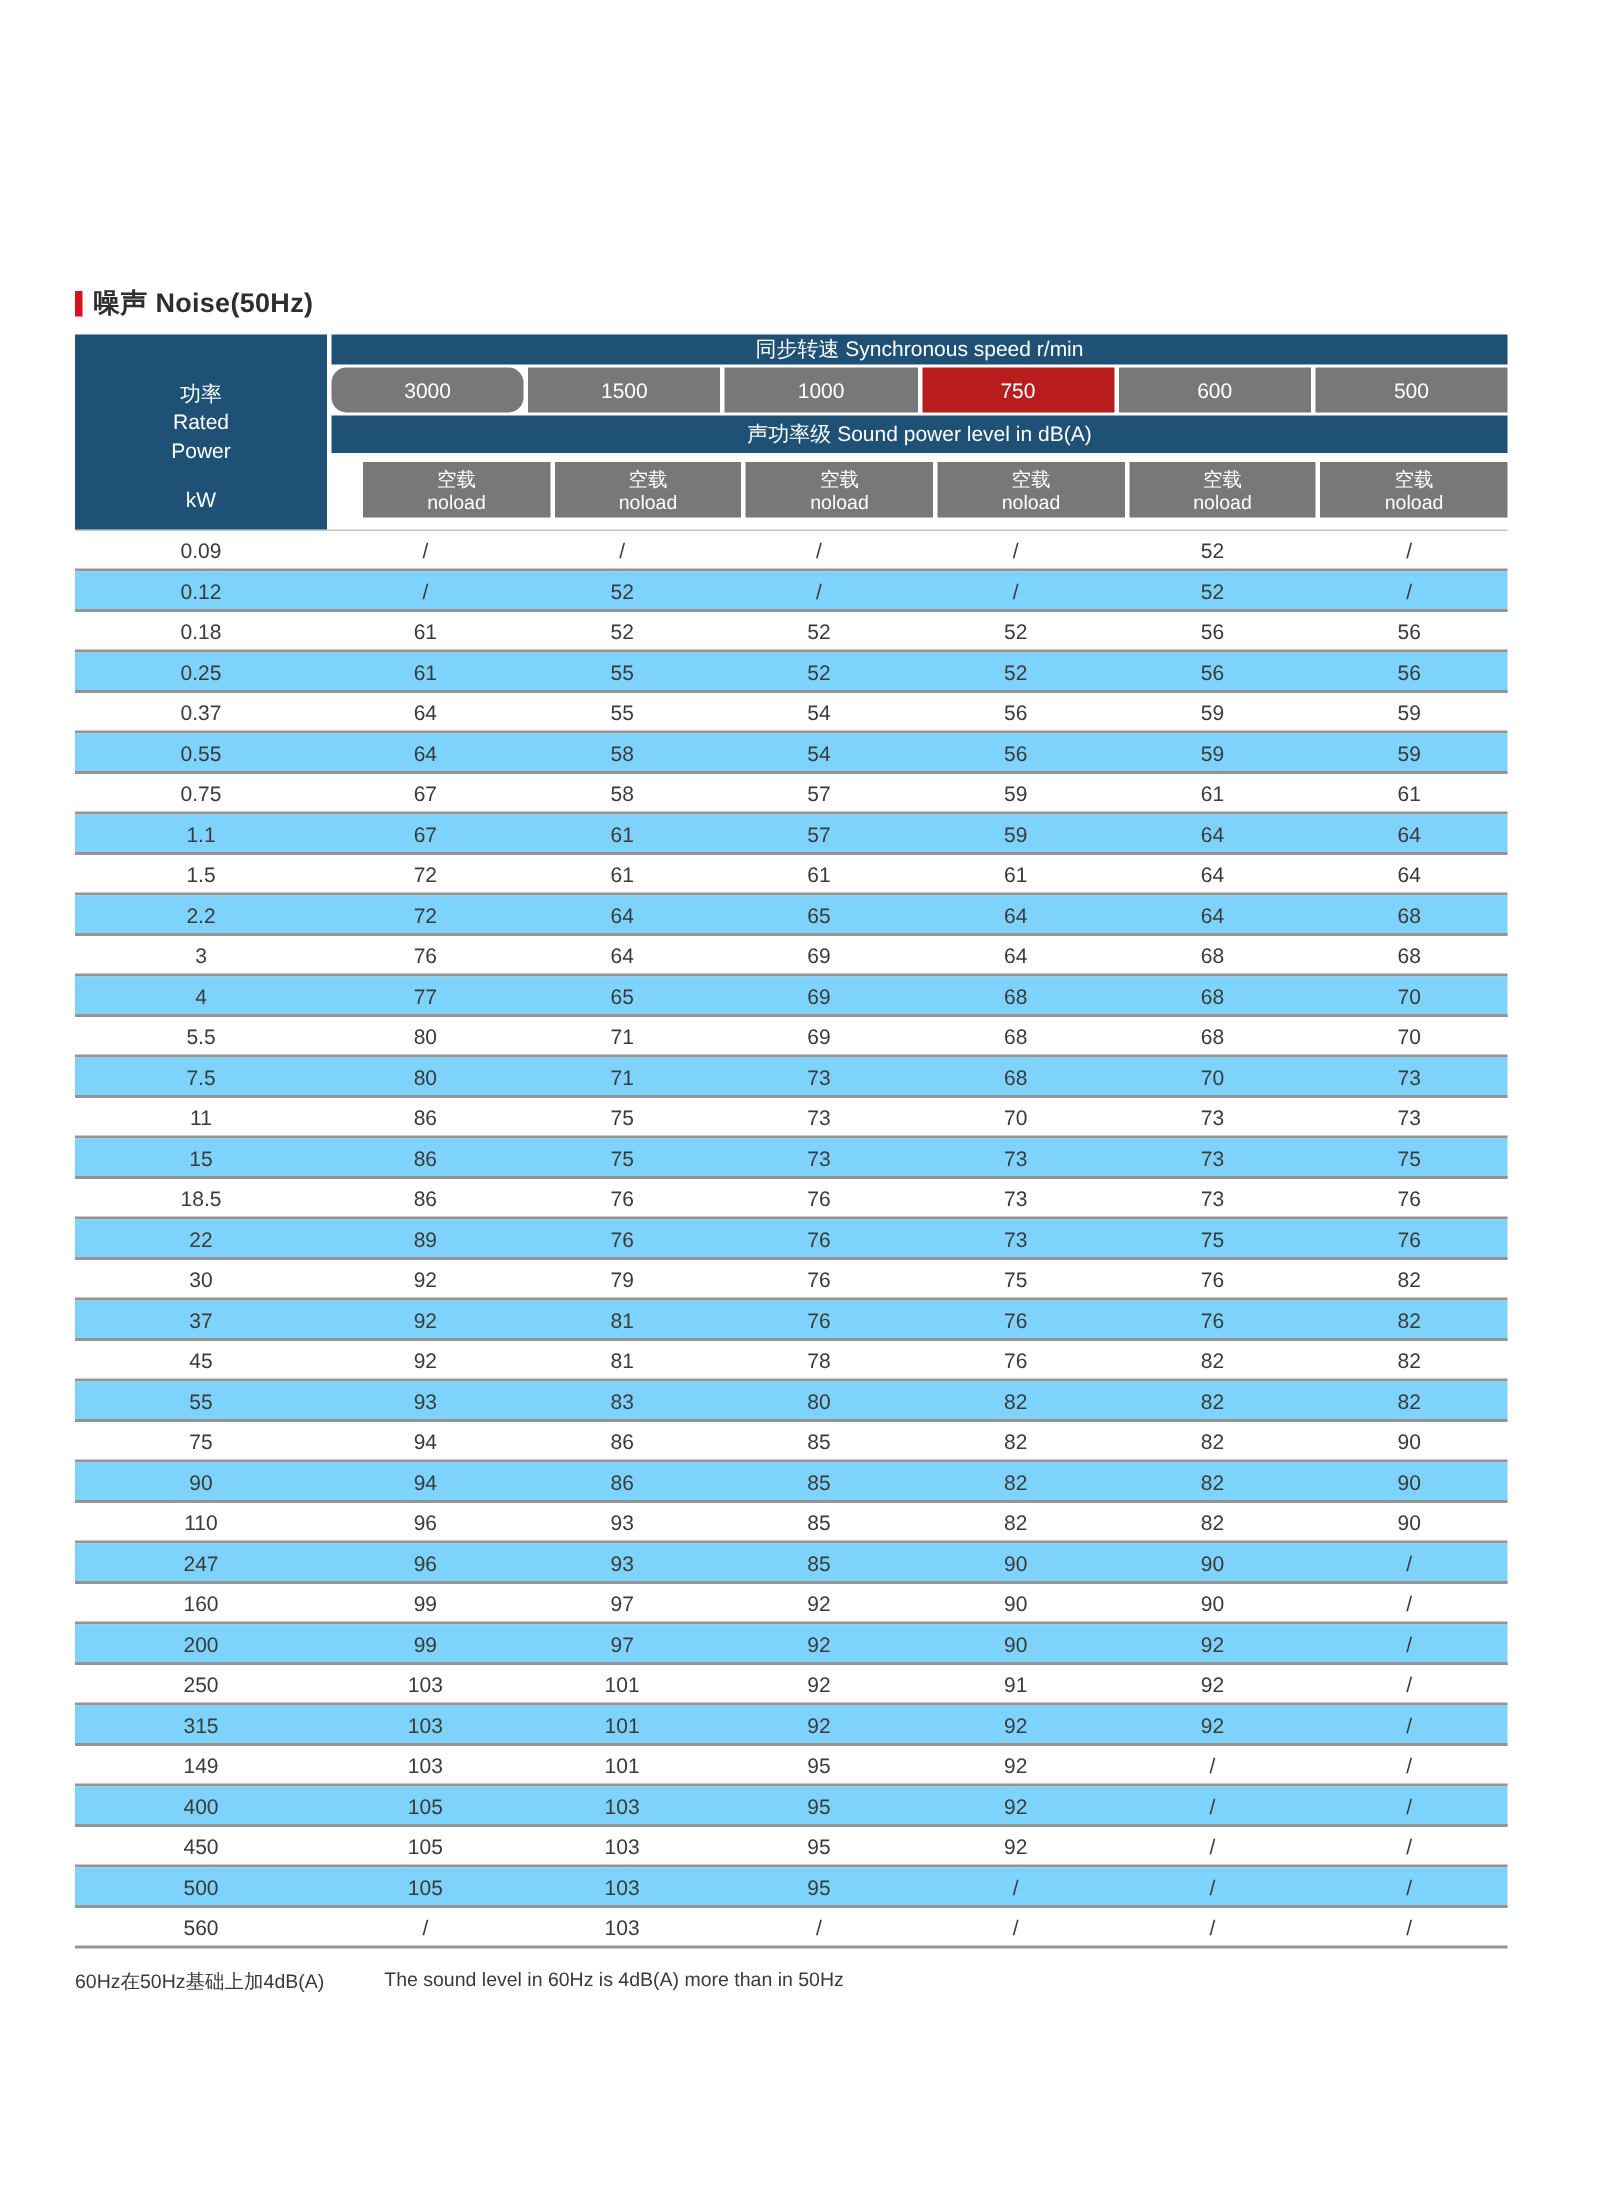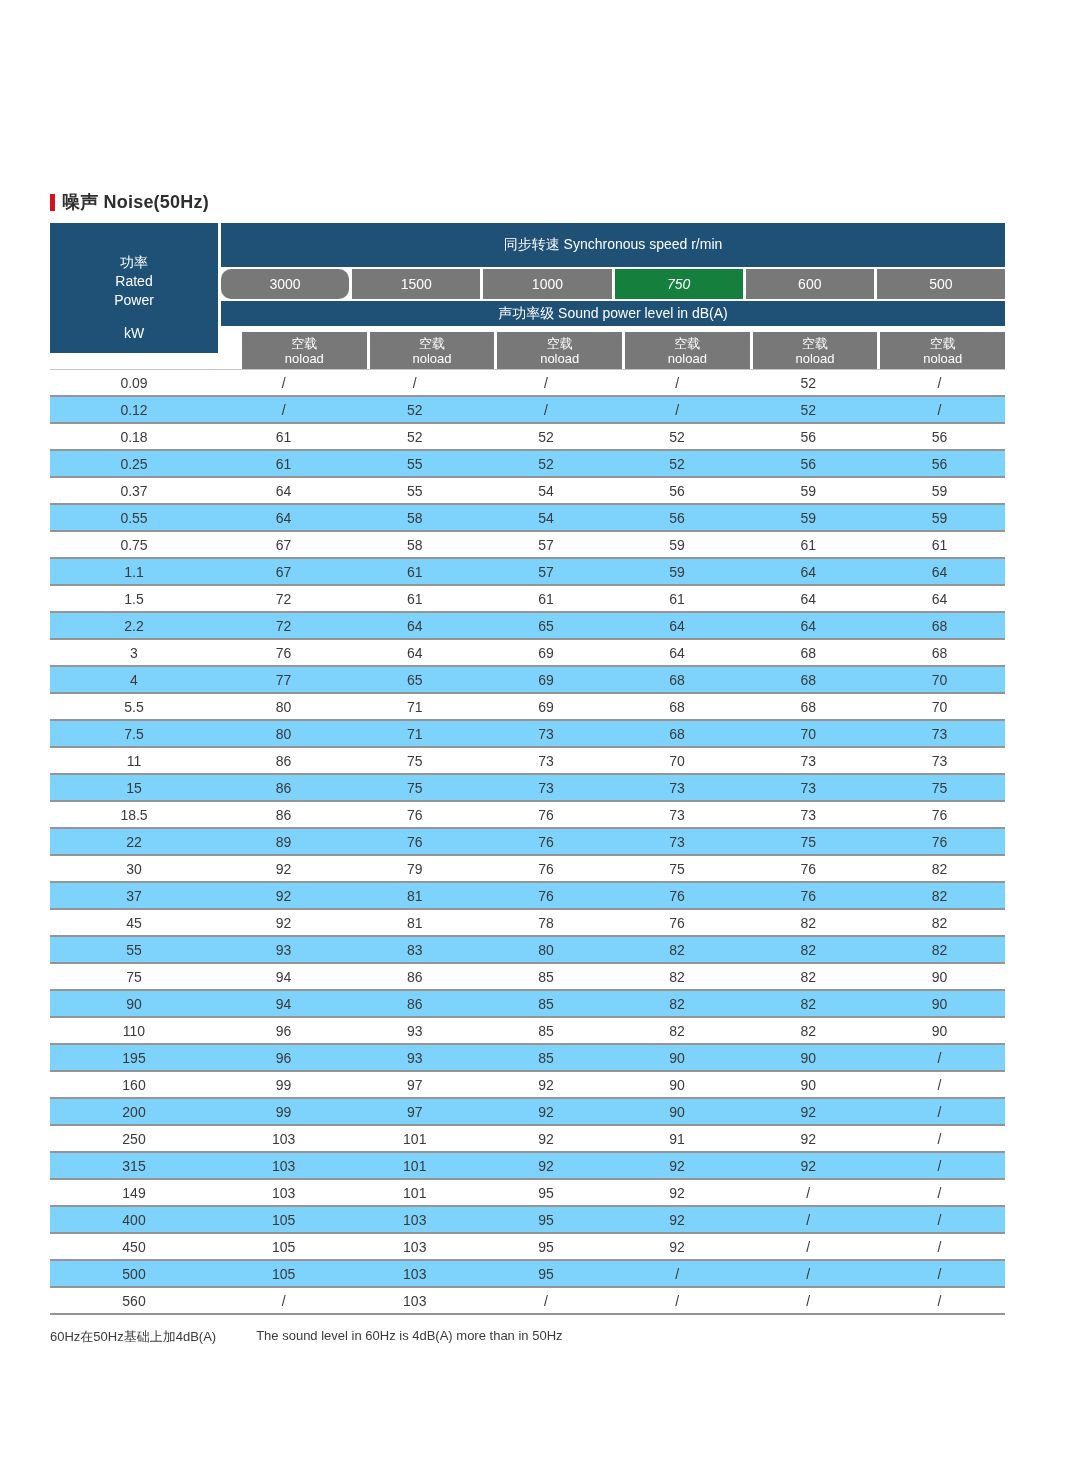--- a/index.html
+++ b/index.html
@@ -30,21 +30,21 @@
     color: #ffffff; text-align: center; font-size: 14px;
     box-sizing: border-box;
   }
   .corner .grp { margin-top: 30px; line-height: 19px; }
   .corner .unit { margin-top: 15px; }
   .hright { flex: 1; margin-left: 3px; display: flex; flex-direction: column; }
   .band {
     color: #ffffff; font-size: 14px;
     display: flex; align-items: center; justify-content: center;
   }
-  .band1 { height: 44px; }
+  .band1 { height: 20px; }
   .band3 { height: 25px; margin-bottom: 6px; }
   .cells { display: flex; gap: 3px; }
   .row2 { height: 30px; margin: 2px 0; }
   .row4 { height: 37px; margin-left: 21px; }
   .cellgray {
     flex: 1; color: #ffffff; font-size: 14px;
     display: flex; align-items: center; justify-content: center;
   }
   .subcell { flex-direction: column; font-size: 13px; line-height: 15px; }
 
@@ -87,21 +87,21 @@
           <div class="unit">kW</div>
         </div>
 
         <div class="hright">
           <div class="band band1" style="background: rgb(31, 81, 118);">同步转速 Synchronous speed r/min</div>
 
           <div class="cells row2">
             <div class="cellgray" style="background: rgb(120, 120, 120); border-radius: 10px;">3000</div>
             <div class="cellgray" style="background: rgb(120, 120, 120);">1500</div>
             <div class="cellgray" style="background: rgb(120, 120, 120);">1000</div>
-            <div class="cellgray" style="background: #15803d; font-style: italic;">750</div>
+            <div class="cellgray" style="background: #b91c1c;">750</div>
             <div class="cellgray" style="background: rgb(120, 120, 120);">600</div>
             <div class="cellgray" style="background: rgb(120, 120, 120);">500</div>
           </div>
 
           <div class="band band3" style="background: rgb(31, 81, 118);">声功率级 Sound power level in dB(A)</div>
 
           <div class="cells row4">
             <div class="cellgray subcell" style="background: rgb(120, 120, 120);">
               <span>空载</span>
               <span>noload</span>
@@ -350,21 +350,21 @@
           <div class="trow odd">
             <div class="cell-kw">110</div>
             <div class="cell-val">96</div>
             <div class="cell-val">93</div>
             <div class="cell-val">85</div>
             <div class="cell-val">82</div>
             <div class="cell-val">82</div>
             <div class="cell-val">90</div>
           </div>
           <div class="trow even">
-            <div class="cell-kw">195</div>
+            <div class="cell-kw">247</div>
             <div class="cell-val">96</div>
             <div class="cell-val">93</div>
             <div class="cell-val">85</div>
             <div class="cell-val">90</div>
             <div class="cell-val">90</div>
             <div class="cell-val">/</div>
           </div>
           <div class="trow odd">
             <div class="cell-kw">160</div>
             <div class="cell-val">99</div>

